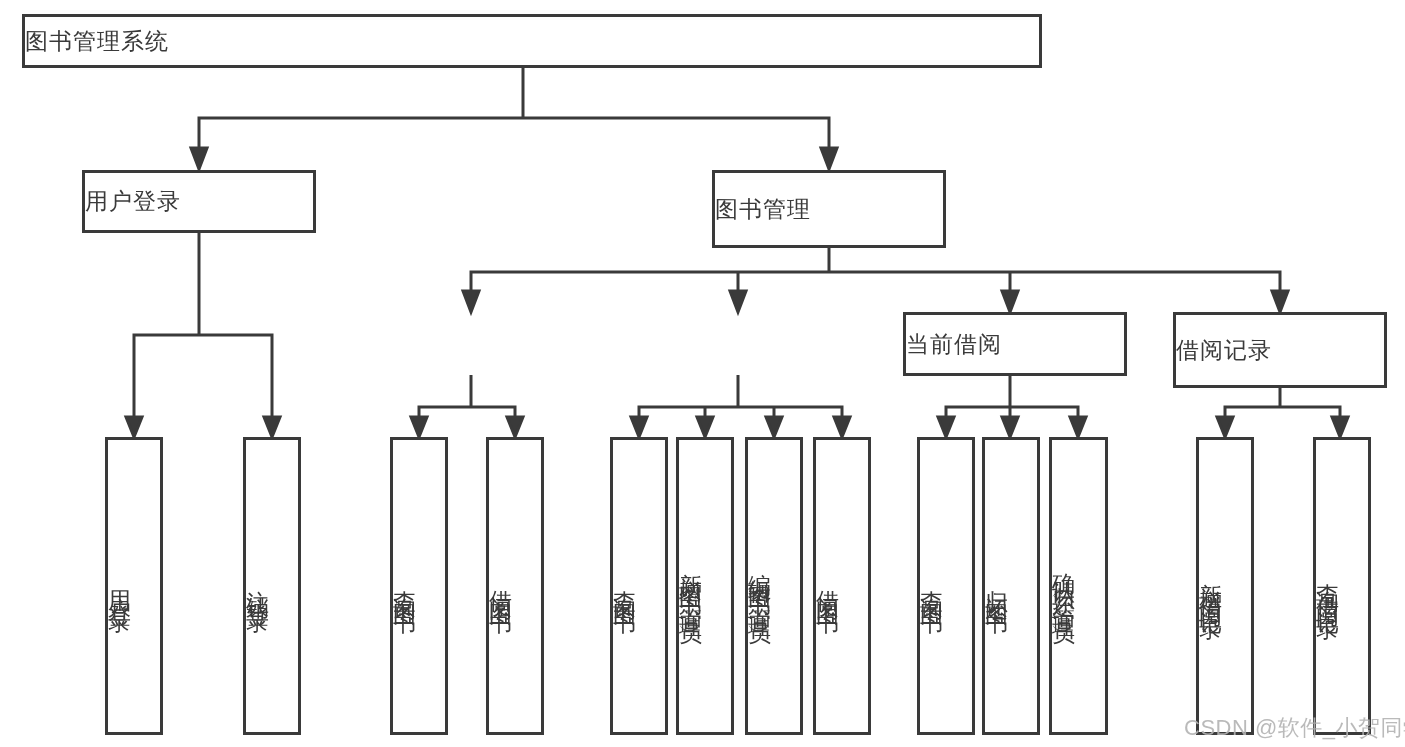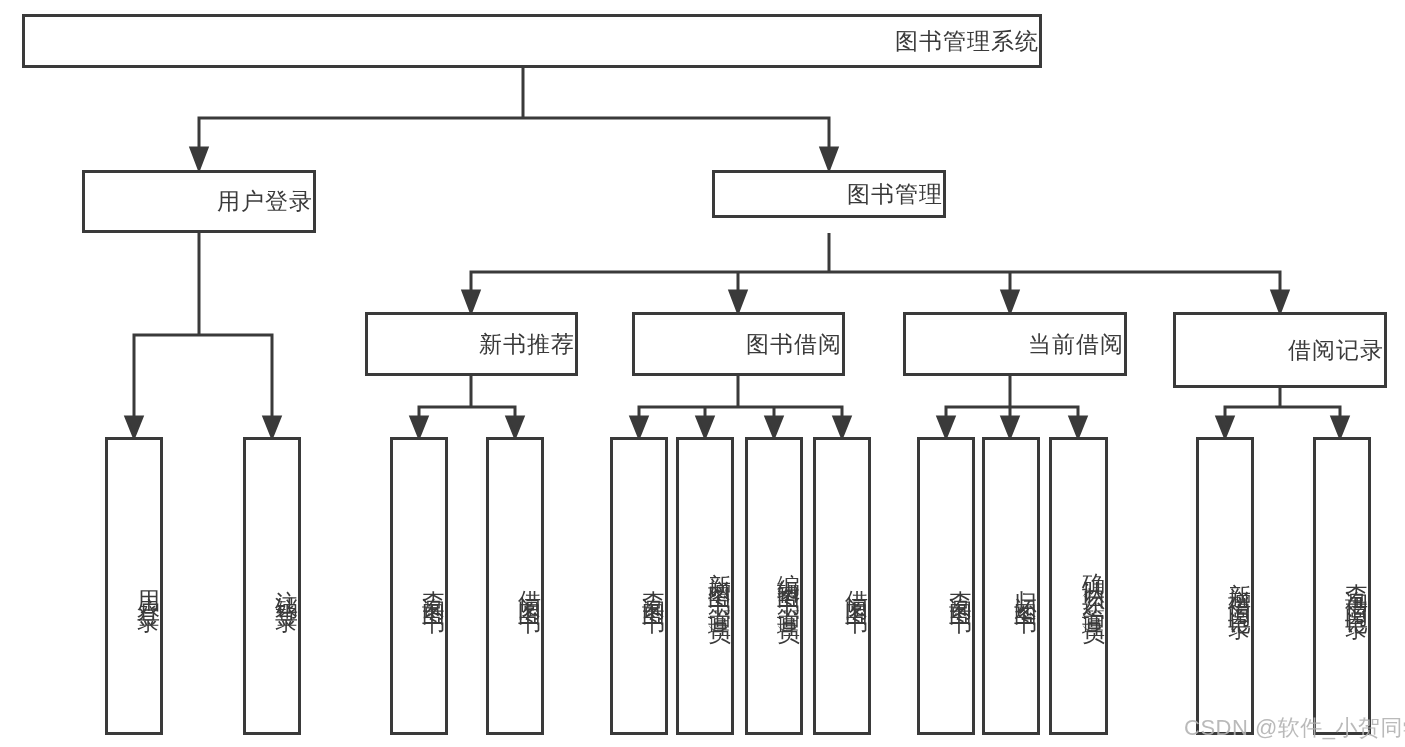--- a/index.html
+++ b/index.html
@@ -23,21 +23,21 @@
     height: 747px;
     z-index: 0;
   }
   .node {
     position: absolute;
     box-sizing: border-box;
     background: #ffffff;
     border: 3px solid #3a3a3a;
     display: flex;
     align-items: center;
-    justify-content: flex-end;
+    justify-content: flex-start;
     color: #3a3a3a;
     font-size: 23px;
     z-index: 1;
   }
   .node.h span {
     letter-spacing: 1px;
     white-space: nowrap;
   }
   .node.v span {
     writing-mode: vertical-rl;
@@ -115,30 +115,24 @@
     </g>
   </svg>
 
   <div class="node h" style="left:22px;top:14px;width:1020px;height:54px">
     <span>图书管理系统</span>
   </div>
 
   <div class="node h" style="left:82px;top:170px;width:234px;height:63px">
     <span>用户登录</span>
   </div>
-  <div class="node h" style="left:712px;top:170px;width:234px;height:48px">
+  <div class="node h" style="left:712px;top:170px;width:234px;height:78px">
     <span>图书管理</span>
   </div>
 
-  <div class="node h" style="left:365px;top:312px;width:213px;height:64px">
-    <span>新书推荐</span>
-  </div>
-  <div class="node h" style="left:632px;top:312px;width:213px;height:64px">
-    <span>图书借阅</span>
-  </div>
   <div class="node h" style="left:903px;top:312px;width:224px;height:64px">
     <span>当前借阅</span>
   </div>
   <div class="node h" style="left:1173px;top:312px;width:214px;height:76px">
     <span>借阅记录</span>
   </div>
 
   <div class="node v" style="left:105px;top:437px;width:58px;height:298px">
     <span>用户登录</span>
   </div>

